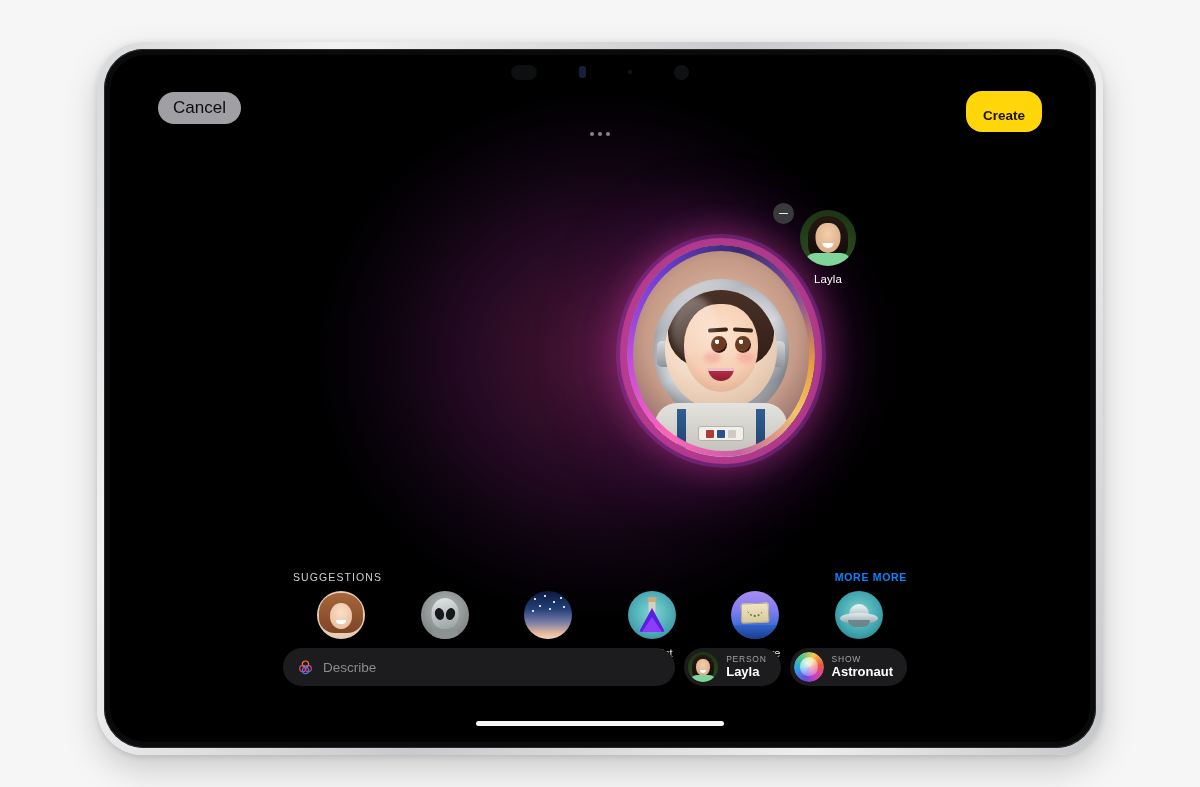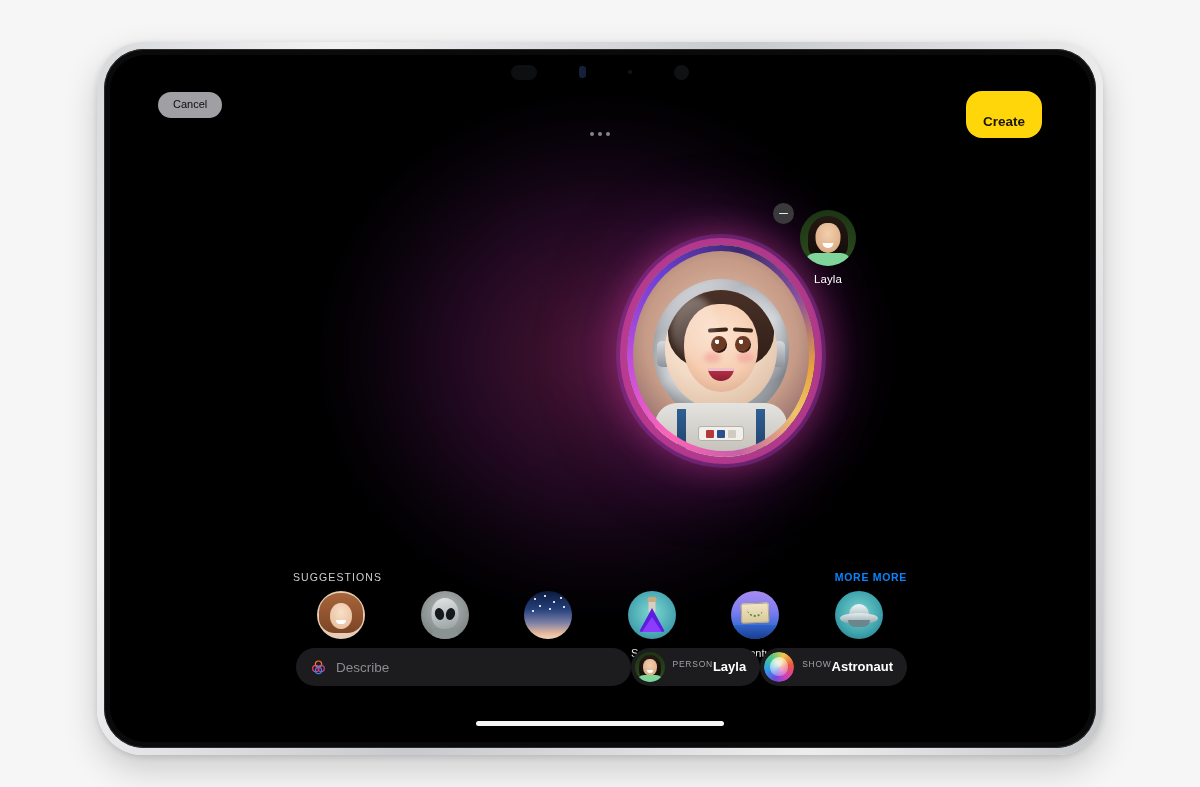--- a/index.html
+++ b/index.html
@@ -64,26 +64,26 @@
     display:flex; gap:4px; padding:6px 8px; border-radius:8px;
   }
   #multitask-handle span {
     width:4px; height:4px; border-radius:50%; background:#8d8e92;
   }
 
   #cancel-button {
     position:absolute; left:48px; top:37px;
     padding:7px 15px 8px; border-radius:16px;
     background:#a0a0a4; color:#0c0c0d;
-    font-size:11px; font-weight:400; line-height:1;
+    font-size:17px; font-weight:400; line-height:1;
     border:none; cursor:pointer;
   }
   #create-button {
     position:absolute; right:48px; top:36px;
-    padding:24px 17px 9px; border-radius:16px;
+    padding:18px 17px 9px; border-radius:16px;
     background:#ffd60a; color:#1a1500;
     font-size:13.5px; font-weight:700; line-height:1;
     border:none; cursor:pointer;
   }
 
   
   #canvas-area { position:absolute; inset:0; }
 
   
   #hero-ambient {
@@ -411,22 +411,22 @@
     width:38px; height:11px; border-radius:50%;
     background:linear-gradient(180deg,#e3ecee,#8fa4aa);
   }
   .sg-scifi .under {
     position:absolute; left:50%; top:29px; transform:translateX(-50%);
     width:22px; height:7px; border-radius:0 0 12px 12px; background:#6c868d;
   }
 
   
   #bottom-bar {
-    position:absolute; left:186px; right:183px; bottom:56px;
-    display:flex; align-items:center; 
+    position:absolute; left:173px; right:183px; bottom:56px;
+    display:flex; align-items:center; gap:9px;
   }
   #describe-field {
     flex:1; height:38px; border-radius:19px;
     background:#1c1c1e;
     display:flex; align-items:center; gap:9px; padding:0 14px;
     cursor:text;
   }
   #playground-icon { width:17px; height:17px; flex:none; }
   #describe-input {
     flex:1; background:none; border:none; outline:none;
@@ -435,21 +435,21 @@
   #describe-input::placeholder { color:#8b8b90; }
 
   .context-chip {
     height:38px; border-radius:19px; background:#1c1c1e;
     display:flex; align-items:center; gap:8px; padding:0 14px 0 4px;
     cursor:pointer;
   }
   .chip-avatar {
     position:relative; width:30px; height:30px; border-radius:50%; overflow:hidden; flex:none;
   }
-  .chip-text { display:flex; flex-direction:row; line-height:1.08; }
+  .chip-text { display:flex; flex-direction:column; line-height:1.08; }
   .chip-kicker { font-size:8.5px; letter-spacing:.75px; color:#a0a0a6; }
   .chip-value  { font-size:13px; font-weight:700; color:#fff; }
   .style-orb {
     position:absolute; inset:0; border-radius:50%;
     background:conic-gradient(from 20deg,#f2c84b,#e8583f,#d63fb4,#6c4ce0,#2f9fe8,#45c98a,#f2c84b);
   }
   .style-orb::after {
     content:""; position:absolute; left:6px; top:5px; width:18px; height:19px;
     border-radius:50% 50% 46% 46%;
     background:radial-gradient(circle at 40% 30%, rgba(255,255,255,.85), rgba(255,255,255,.12));

